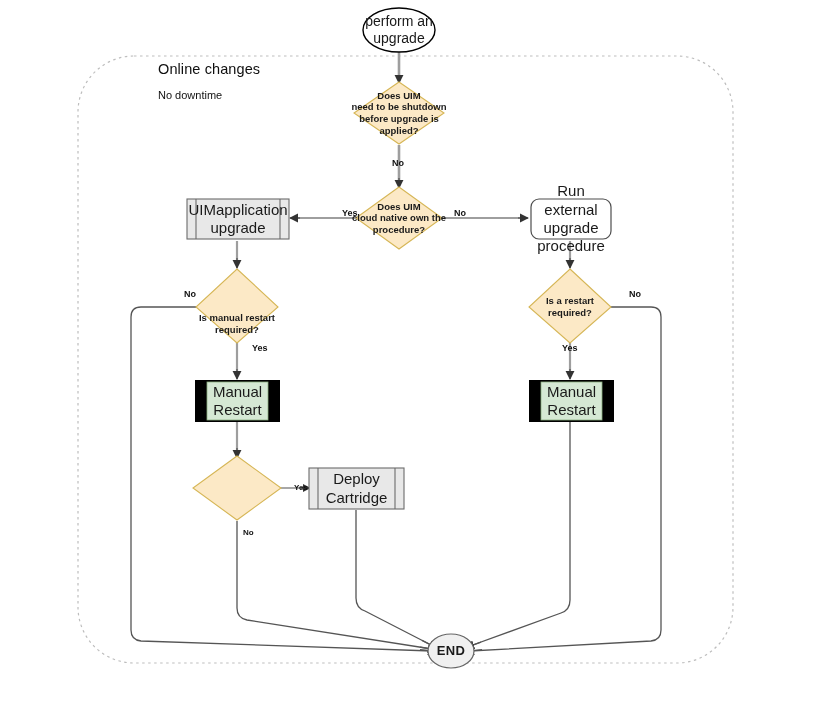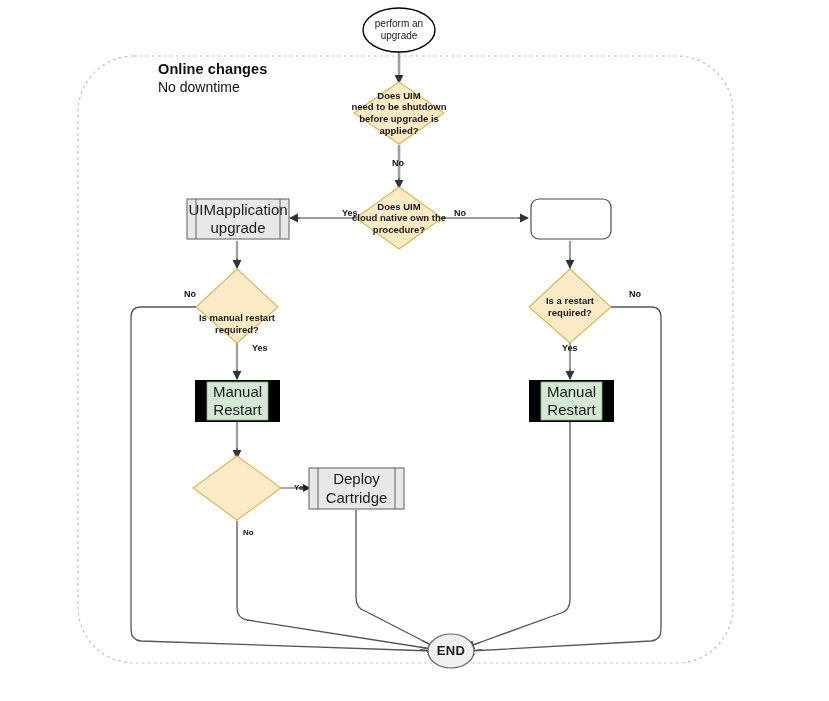--- a/index.html
+++ b/index.html
@@ -34,21 +34,21 @@
     position: absolute;
     display: flex;
     align-items: center;
     justify-content: center;
     text-align: center;
     color: #1a1a1a;
     line-height: 1.22;
     pointer-events: none;
     white-space: pre-line;
   }
-  .t-start   { font-size: 10px; }
+  .t-start   { font-size: 14px; }
   .t-decision{ font-size: 9.5px; font-weight: bold; }
   .t-process { font-size: 15px; }
   .t-end     { font-size: 13px; font-weight: bold; letter-spacing: .3px; }
   .edge-label {
     position: absolute;
     font-size: 9px;
     font-weight: bold;
     color: #111111;
     background: transparent;
     pointer-events: none;
@@ -57,30 +57,30 @@
   }
   .edge-label.thin { font-weight: bold; font-size: 8px; }
   #group-title {
     position: absolute;
     left: 158px;
     top: 61px;
     pointer-events: none;
   }
   #group-title .gt-main {
     font-size: 14.5px;
-    font-weight: bold;
+    font-weight: normal;
     color: #0f0f0f;
     line-height: 1.15;
     letter-spacing: .1px;
   }
   #group-title .gt-sub {
-    font-size: 14px;
+    font-size: 11px;
     color: #111111;
     line-height: 1.25;
-    margin-top: 1px;
+    margin-top: 11px;
   }
 </style>
 </head>
 <body>
 
 <div id="canvas">
 
   <svg id="diagram" viewBox="0 0 829 701" xmlns="http://www.w3.org/2000/svg">
     <defs>
       <marker id="arrow" viewBox="0 0 10 10" refX="9" refY="5" markerWidth="7" markerHeight="7" orient="auto-start-reverse">
@@ -193,20 +193,22 @@
 before upgrade is
 applied?</div>
 
   <div class="node-label t-decision" style="left:350px; top:197px; width:98px; height:42px;">Does UIM
 cloud native own the
 procedure?</div>
 
   <div class="node-label t-process" style="left:196px; top:199px; width:84px; height:40px;">UIMapplication
 upgrade</div>
 
+  <div class="node-label t-process" style="left:529px; top:199px; width:84px; height:40px;">Run external
+upgrade procedure</div>
 
   <div class="node-label t-decision" style="left:192px; top:305px; width:90px; height:38px;">Is manual restart
 required?</div>
 
   <div class="node-label t-decision" style="left:527px; top:288px; width:86px; height:38px;">Is a restart
 required?</div>
 
   <div class="node-label t-process" style="left:207px; top:382px; width:61px; height:38px;">Manual
 Restart</div>
 

